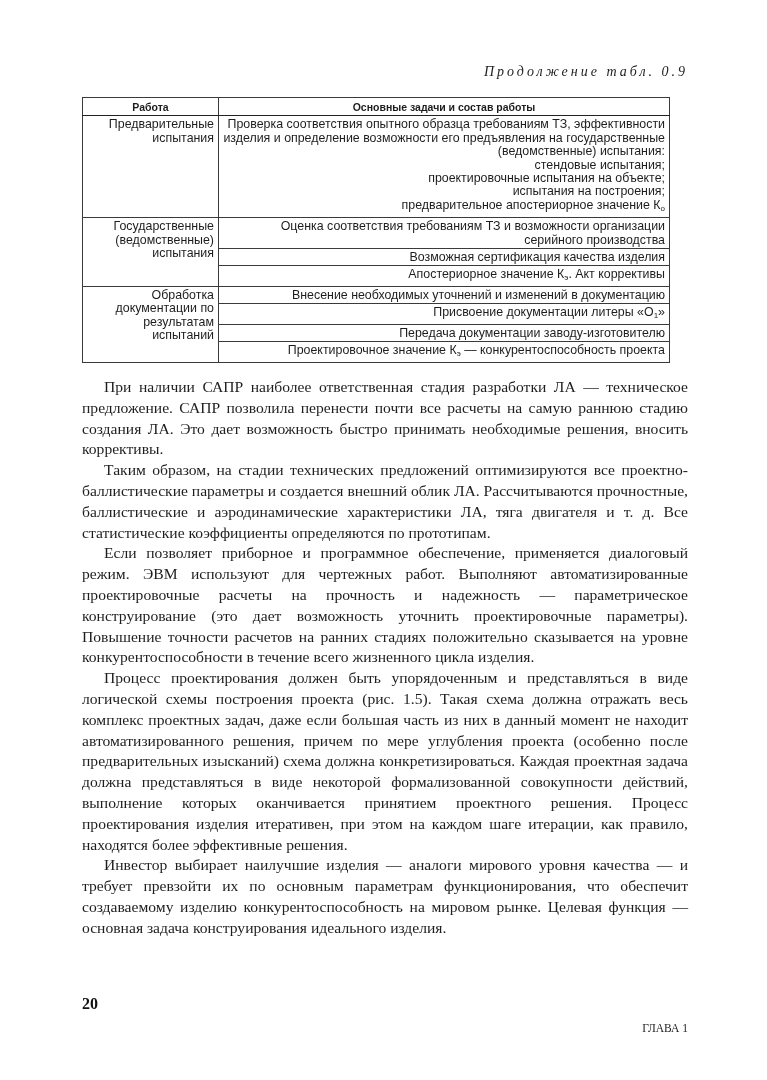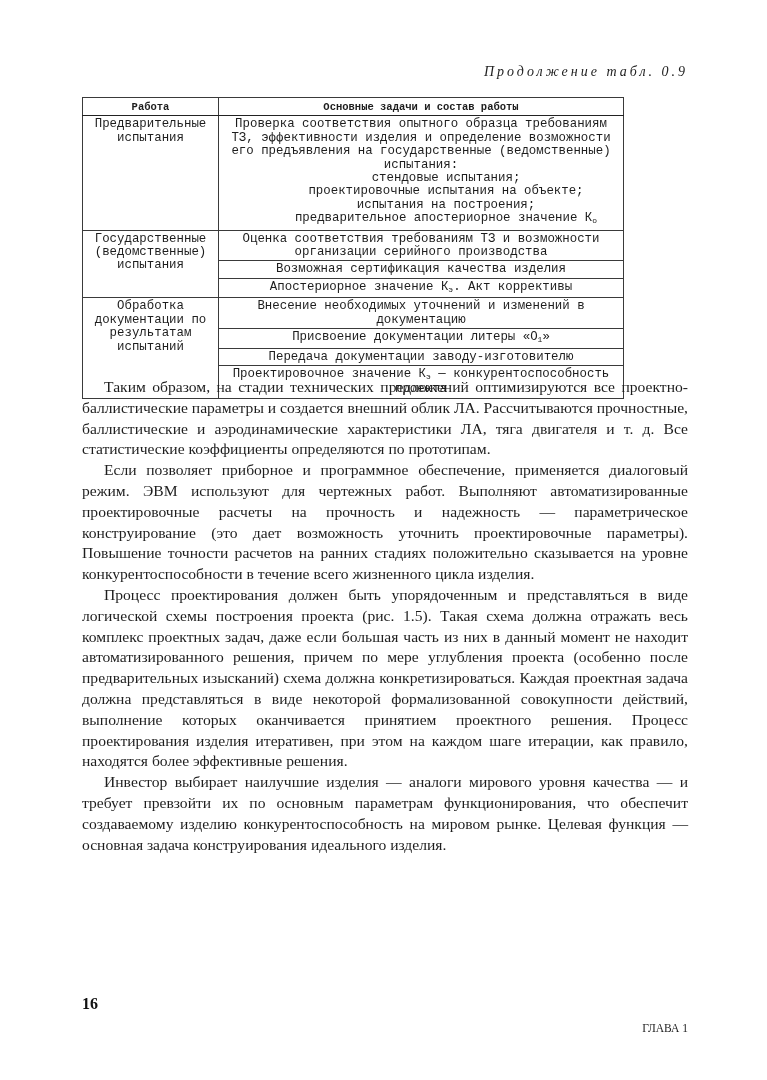--- a/index.html
+++ b/index.html
@@ -20,32 +20,32 @@
       font-style: italic;
       font-size: 14px;
       letter-spacing: 3px;
       color: #222;
     }
 
     table.main-table {
       position: absolute;
       left: 82px;
       top: 97px;
-      width: 542px;
+      width: 588px;
       border-collapse: collapse;
-      font-family: Liberation Mono, monospace;
+      font-family: Liberation Sans, sans-serif;
       font-size: 12.4px;
       line-height: 13.4px;
       color: #1d1d1d;
     }
     table.main-table td, table.main-table th {
       border: 1px solid #3a3a3a;
       vertical-align: top;
       padding: 2px 4px 1px 4px;
-      text-align: center;
+      text-align: right;
       font-weight: normal;
     }
     table.main-table { border: 1.6px solid #222; }
     table.main-table th {
       font-weight: bold;
       font-size: 10.5px;
       text-align: center;
       height: 18px;
       padding-top: 3px;
       border-bottom: 1.4px solid #222;
@@ -136,22 +136,23 @@
       <tr>
         <td>Передача документации заводу-изготовителю</td>
       </tr>
       <tr>
         <td><span>Проектировочное значение К</span><span class="sub">э</span><span> — конкурентоспособность проекта</span></td>
       </tr>
     </tbody>
   </table>
 
   <div class="body-text">
+    <p>При наличии САПР наиболее ответственная стадия разработки ЛА — техническое предложение. САПР позволила перенести почти все расчеты на самую раннюю стадию создания ЛА. Это дает возможность быстро принимать необходимые решения, вносить коррективы.</p>
     <p>Таким образом, на стадии технических предложений оптимизируются все проектно-баллистические параметры и создается внешний облик ЛА. Рассчитываются прочностные, баллистические и аэродинамические характеристики ЛА, тяга двигателя и т. д. Все статистические коэффициенты определяются по прототипам.</p>
     <p>Если позволяет приборное и программное обеспечение, применяется диалоговый режим. ЭВМ используют для чертежных работ. Выполняют автоматизированные проектировочные расчеты на прочность и надежность — параметрическое конструирование (это дает возможность уточнить проектировочные параметры). Повышение точности расчетов на ранних стадиях положительно сказывается на уровне конкурентоспособности в течение всего жизненного цикла изделия.</p>
     <p>Процесс проектирования должен быть упорядоченным и представляться в виде логической схемы построения проекта (рис. 1.5). Такая схема должна отражать весь комплекс проектных задач, даже если большая часть из них в данный момент не находит автоматизированного решения, причем по мере углубления проекта (особенно после предварительных изысканий) схема должна конкретизироваться. Каждая проектная задача должна представляться в виде некоторой формализованной совокупности действий, выполнение которых оканчивается принятием проектного решения. Процесс проектирования изделия итеративен, при этом на каждом шаге итерации, как правило, находятся более эффективные решения.</p>
     <p>Инвестор выбирает наилучшие изделия — аналоги мирового уровня качества — и требует превзойти их по основным параметрам функционирования, что обеспечит создаваемому изделию конкурентоспособность на мировом рынке. Целевая функция — основная задача конструирования идеального изделия.</p>
   </div>
 
-  <div class="footer-page">16</div>
+  <div class="footer-page">20</div>
   <div class="footer-chapter">ГЛАВА 1</div>
 
 </div>
 
 </body></html>

